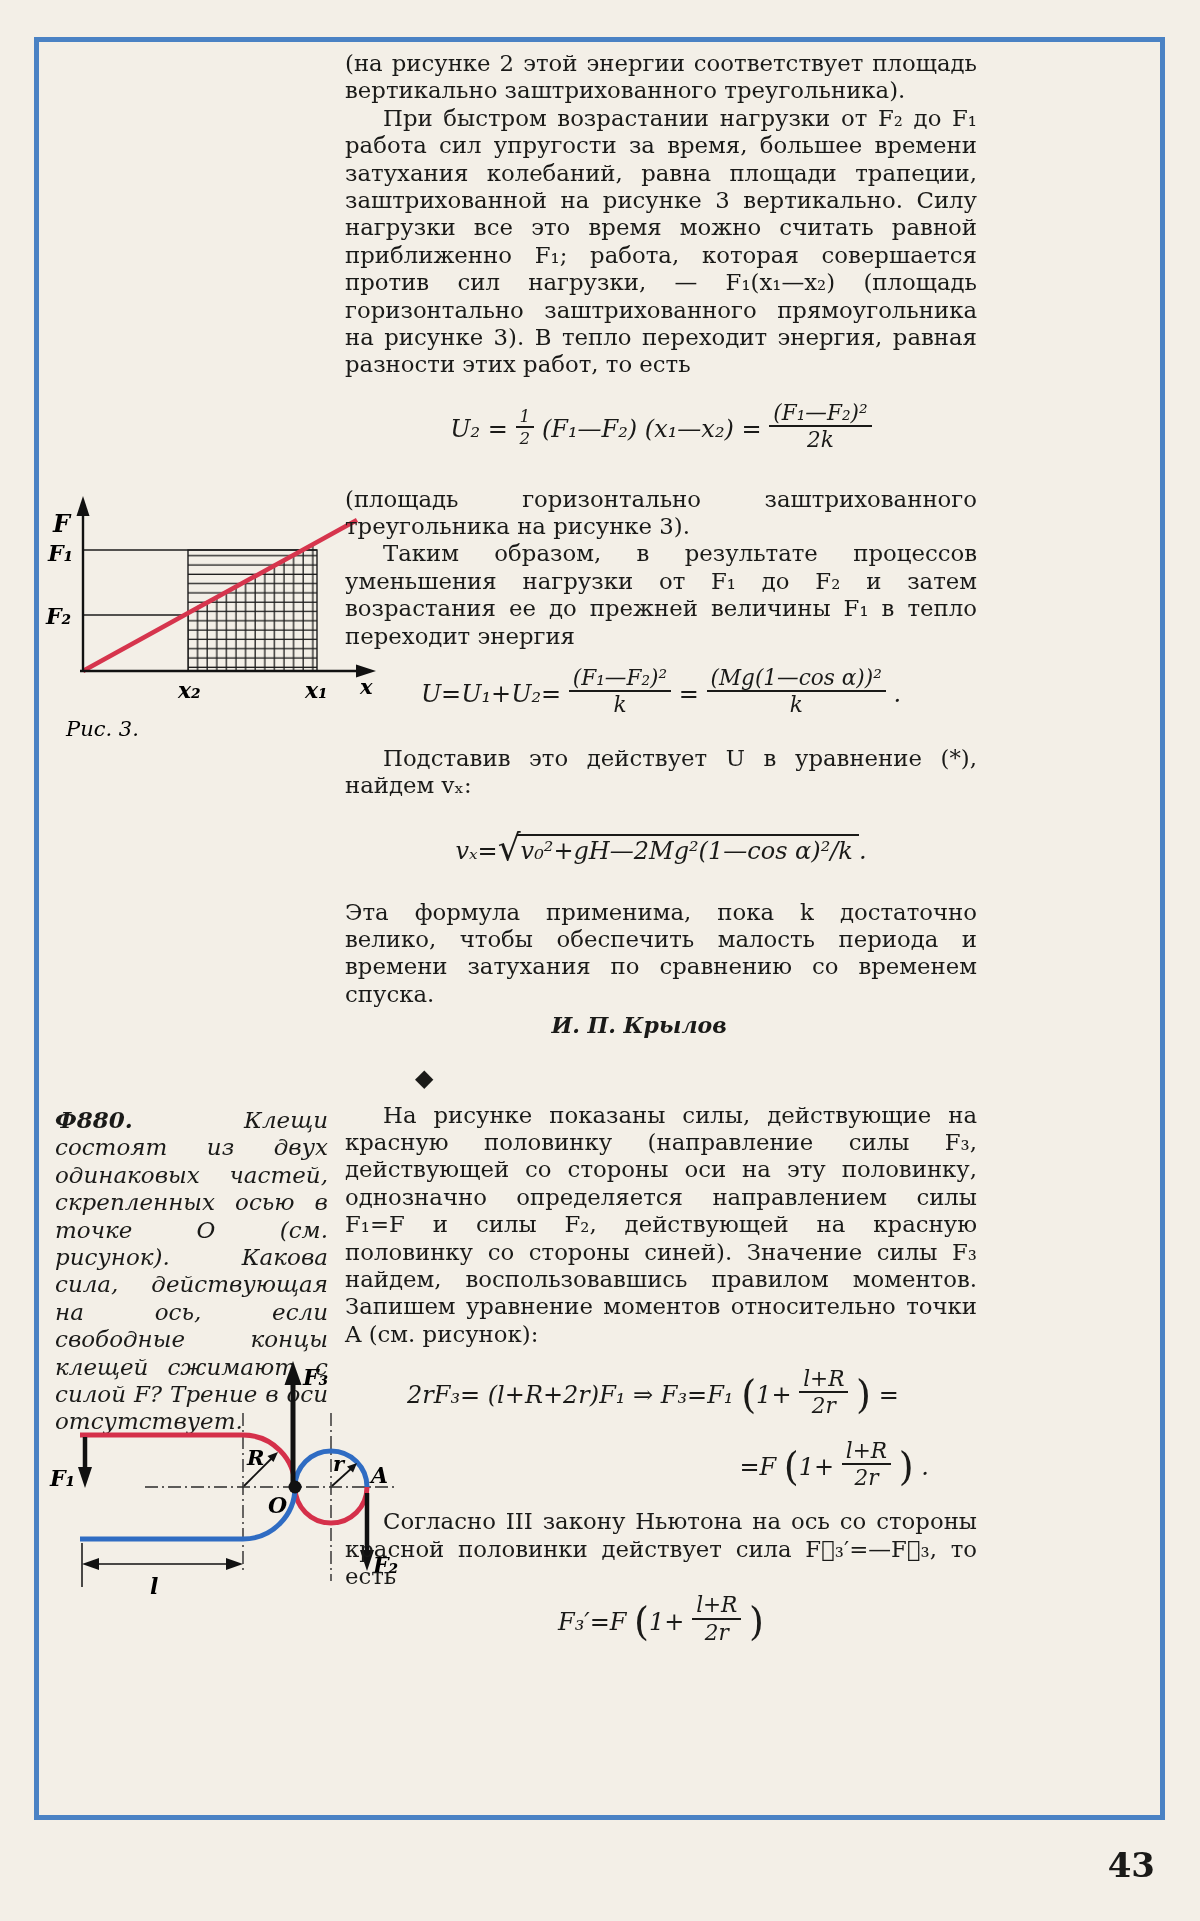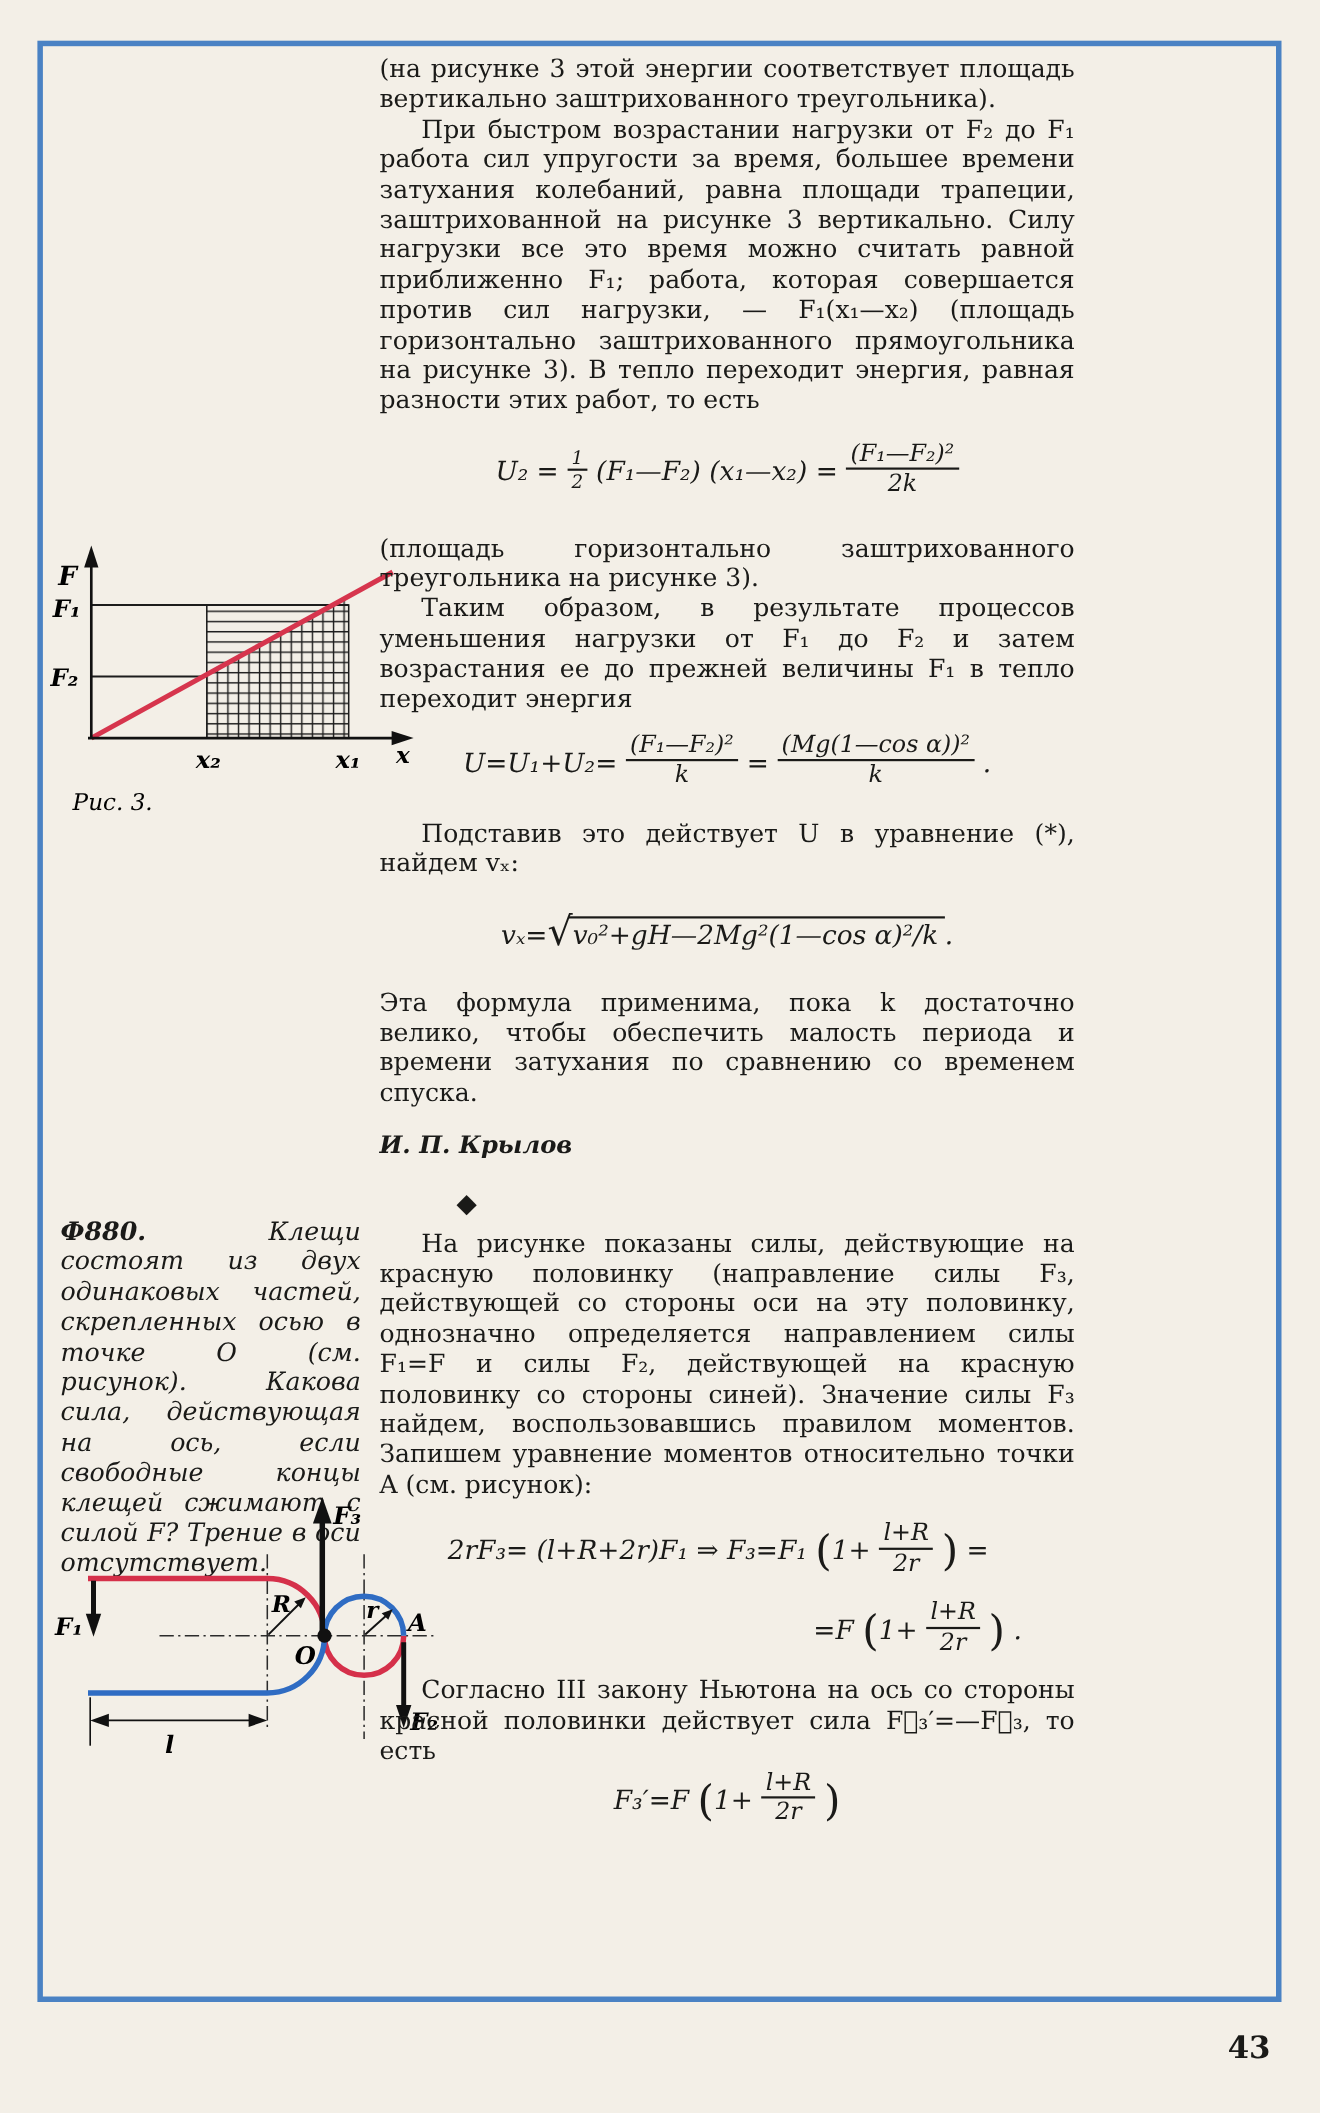--- a/index.html
+++ b/index.html
@@ -31,34 +31,34 @@
   .fm5{margin:8px 0 20px}
   .frac{display:inline-block;vertical-align:middle;text-align:center;
         line-height:1.08;font-size:0.9em;margin-top:-8px}
   .frac .num{display:block;border-bottom:2px solid #1a1a18;padding:0 4px 1px}
   .frac .den{display:block;padding-top:1px}
   .frac.small{font-size:0.7em;margin-top:-6px}
   .bp{font-size:1.6em;font-style:normal;font-weight:300;vertical-align:-0.14em}
   .rad{font-size:1.5em;font-style:normal;position:relative;top:1px;margin-right:-4px}
   .vinc{border-top:2.2px solid #1a1a18;padding:1px 6px 0 4px}
   .author{
-    text-align:left;font-style:italic;font-weight:600;
-    padding-right:44px;margin-top:20px;font-size:22px;
+    text-align:center;font-style:italic;font-weight:600;
+    padding-right:44px;margin-top:4px;font-size:22px;
   }
   .divider{margin:26px 0 12px 70px;font-size:24px;line-height:1}
   
   .problem{
     position:absolute;left:55px;top:1106px;width:273px;
     font-style:italic;font-size:23px;line-height:27.4px;text-align:justify;
   }
   .problem .plabel{font-weight:bold}
   .figwrap{position:absolute}
   .pagenum{
     position:absolute;left:1075px;top:1845px;width:80px;text-align:right;
-    font-weight:bold;font-size:28px;
+    font-weight:bold;font-size:34px;
   }
   svg text{font-family:"DejaVu Serif","Liberation Serif",serif}
   .svglab{font-style:italic;font-weight:600}
 </style>
 </head>
 <body>
 
 <div class="frame"></div>
 
 <div class="figwrap" style="left:40px;top:468px">
@@ -141,21 +141,21 @@
     <text class="svglab" x="333" y="216" font-size="22">F₂</text>
     <text class="svglab" x="207" y="108" font-size="21">R</text>
     <text class="svglab" x="293" y="114" font-size="21">r</text>
     <text class="svglab" x="228" y="156" font-size="22">O</text>
     <text class="svglab" x="331" y="126" font-size="22">A</text>
     <text class="svglab" x="110" y="237" font-size="22">l</text>
   </svg>
 </div>
 
 <div class="maincol">
-  <p>(на рисунке 3 этой энергии соответствует площадь вертикально заштрихованного треугольника).</p>
+  <p>(на рисунке 2 этой энергии соответствует площадь вертикально заштрихованного треугольника).</p>
   <p class="ind">При быстром возрастании нагрузки от F₂ до F₁ работа сил упругости за время, большее времени затухания колебаний, равна площади трапеции, заштрихованной на рисунке 3 вертикально. Силу нагрузки все это время можно считать равной приближенно F₁; работа, которая совершается против сил нагрузки, — F₁(x₁—x₂) (площадь горизонтально заштрихованного прямоугольника на рисунке 3). В тепло переходит энергия, равная разности этих работ, то есть</p>
 
   <div class="fm fm1">
     <span>U₂ =</span>
     <span class="frac small"><span class="num">1</span><span class="den">2</span></span>
     <span>(F₁—F₂) (x₁—x₂) =</span>
     <span class="frac"><span class="num">(F₁—F₂)²</span><span class="den">2k</span></span>
   </div>
 
   <p>(площадь горизонтально заштрихованного треугольника на рисунке 3).</p>

